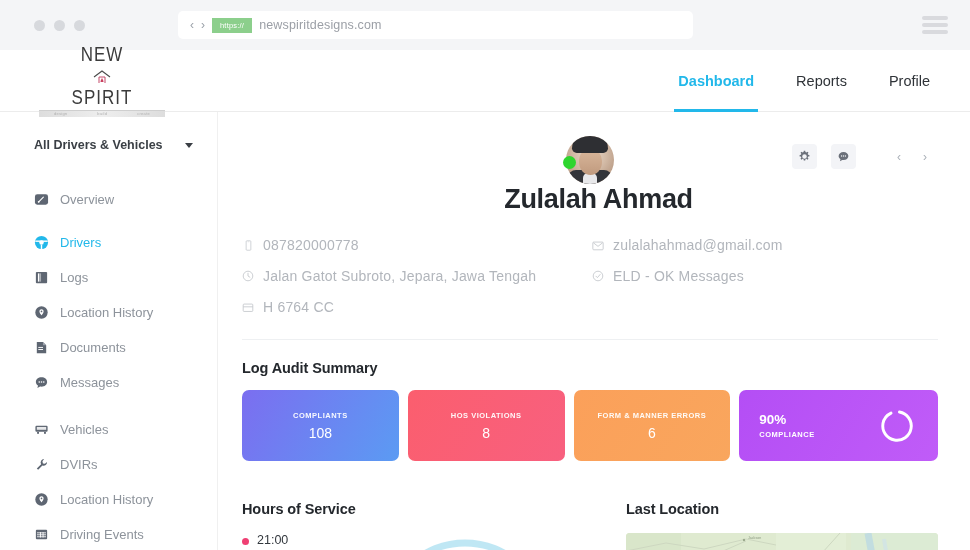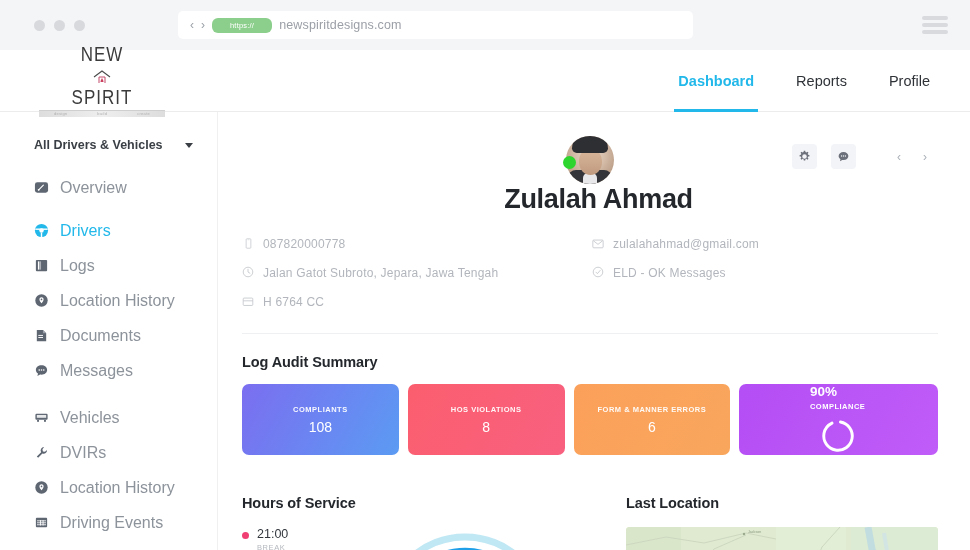--- a/index.html
+++ b/index.html
@@ -32,22 +32,22 @@
     display: flex;
     align-items: center;
     padding: 0 12px;
     gap: 7px;
   }
   .nav-arrow { color: #9aa0a8; font-size: 12px; line-height: 1; user-select: none; }
   .https-pill {
     background: #8ccf8c;
     color: #ffffff;
     font-size: 7.5px;
-    padding: 3px 18px;
-    border-radius: 6px;
+    padding: 3px 8px;
+    border-radius: 0;
     letter-spacing: .2px;
   }
   .url-text { color: #9b9fa6; font-size: 12.5px; letter-spacing: .15px; text-align: center; }
 
   .hamburger { position: absolute; right: 22px; display: flex; flex-direction: column; gap: 3px; }
   .hamburger span { display: block; width: 26px; height: 4px; border-radius: 2px; background: #d9dade; }
 
   
   .site-header {
     height: 62px;
@@ -105,29 +105,29 @@
   .sidebar {
     width: 218px;
     background: #fff;
     border-right: 1px solid #f0f0f0;
     padding: 26px 0 0 34px;
     flex-shrink: 0;
   }
   .filter-select {
     display: flex; align-items: center; gap: 22px;
     font-size: 12.5px; color: #3a3f45; font-weight: bold;
-    cursor: pointer; margin-bottom: 23px;
+    cursor: pointer; margin-bottom: 30px;
   }
   .caret { width: 0; height: 0; border-left: 4.5px solid transparent; border-right: 4.5px solid transparent; border-top: 5px solid #3a3f45; }
 
   .side-group { margin-bottom: 22px; }
   .side-item {
-    display: flex; align-items: center; gap: 11px;
+    display: flex; align-items: flex-end; gap: 11px;
     height: 25px; margin-bottom: 10px;
-    font-size: 16px; color: #8d939b; cursor: pointer;
+    font-size: 13px; color: #8d939b; cursor: pointer;
   }
   .side-item.active { color: #22b8ea; }
   .side-ico { width: 15px; height: 15px; display: flex; align-items: center; justify-content: center; flex-shrink: 0; }
   .side-ico svg { display: block; }
 
   
   .content { flex: 1; padding: 24px 32px 0 24px; overflow: hidden; }
 
   .profile-head { display: flex; align-items: center; position: relative; flex-direction: column; }
   .avatar-wrap { position: relative; width: 48px; height: 48px; flex-shrink: 0; }
@@ -175,22 +175,22 @@
     color: #aab0b8; font-size: 12px; cursor: pointer; border-radius: 3px;
   }
 
   .details {
     margin-top: 22px;
     display: grid;
     grid-template-columns: 350px 1fr;
     row-gap: 15px;
   }
   .detail {
-    display: flex; gap: 9px;
-    font-size: 12px; color: #b2b6bc; letter-spacing: .2px;
+    display: flex; align-items: center; gap: 9px;
+    font-size: 14px; color: #b2b6bc; letter-spacing: .2px;
   }
   .detail .d-ico { width: 12px; height: 12px; flex-shrink: 0; display: flex; align-items: center; justify-content: center; }
   .detail .d-ico svg { display: block; }
 
   .divider { margin-top: 24px; border-top: 1px solid #eef0f2; }
 
   .section-title {
     font-size: 14.5px; font-weight: bold; color: #24282d;
     margin-top: 20px; margin-bottom: 14px; letter-spacing: -.1px;
   }
@@ -503,21 +503,21 @@
         <span class="val">108</span>
       </div>
       <div class="audit-card" style="background:linear-gradient(120deg,#fb5e6e,#f8607f);">
         <span class="lbl">HOS VIOLATIONS</span>
         <span class="val">8</span>
       </div>
       <div class="audit-card" style="background:linear-gradient(120deg,#fba05a,#f9a65d);">
         <span class="lbl">FORM &amp; MANNER ERRORS</span>
         <span class="val">6</span>
       </div>
-      <div class="audit-card compliance" style="background:linear-gradient(120deg,#b44ef5,#c05cf8);flex-direction:column;">
+      <div class="audit-card compliance" style="background:linear-gradient(120deg,#b44ef5,#c05cf8);">
         <div class="compliance-left">
           <div class="pct">90%</div>
           <div class="sub">COMPLIANCE</div>
         </div>
         <svg class="ring" viewBox="0 0 44 44">
           <circle cx="22" cy="22" r="16.5" fill="none" stroke="#ffffff" stroke-width="3.4" stroke-linecap="round" stroke-dasharray="93 104" transform="rotate(-80 22 22)"></circle>
         </svg>
       </div>
     </div>
 

